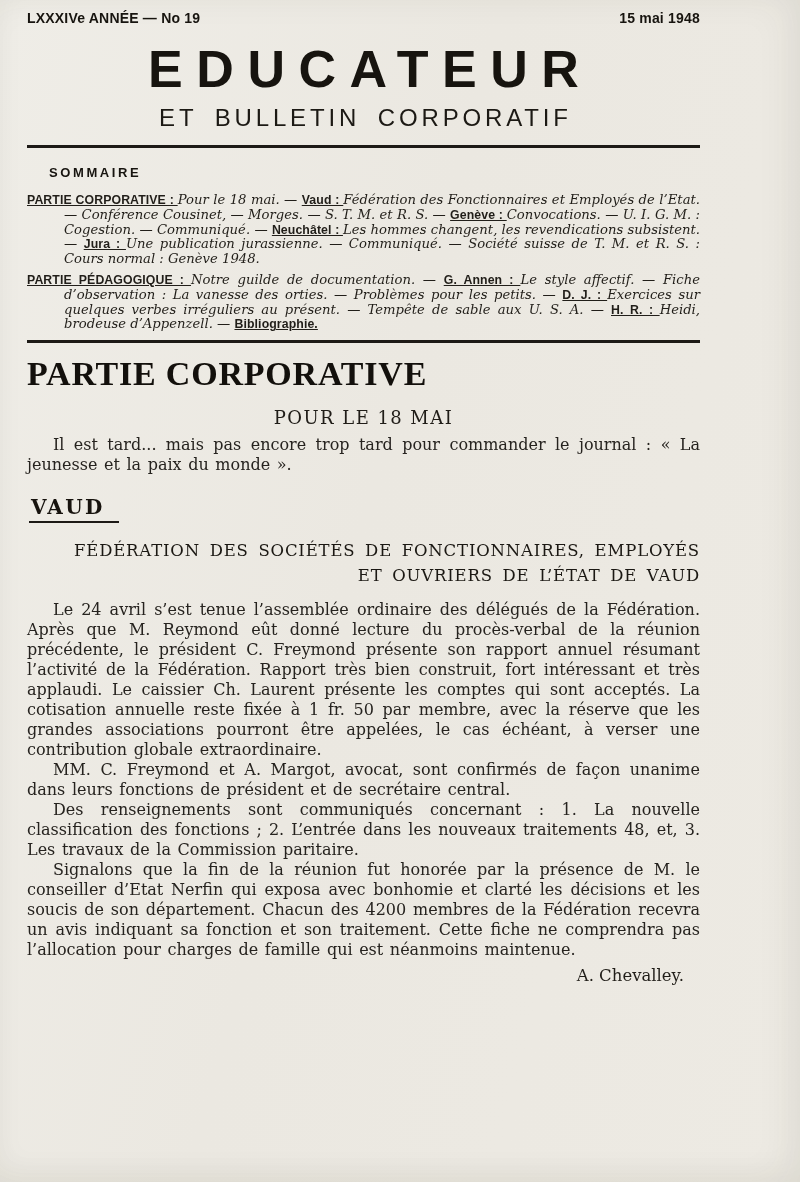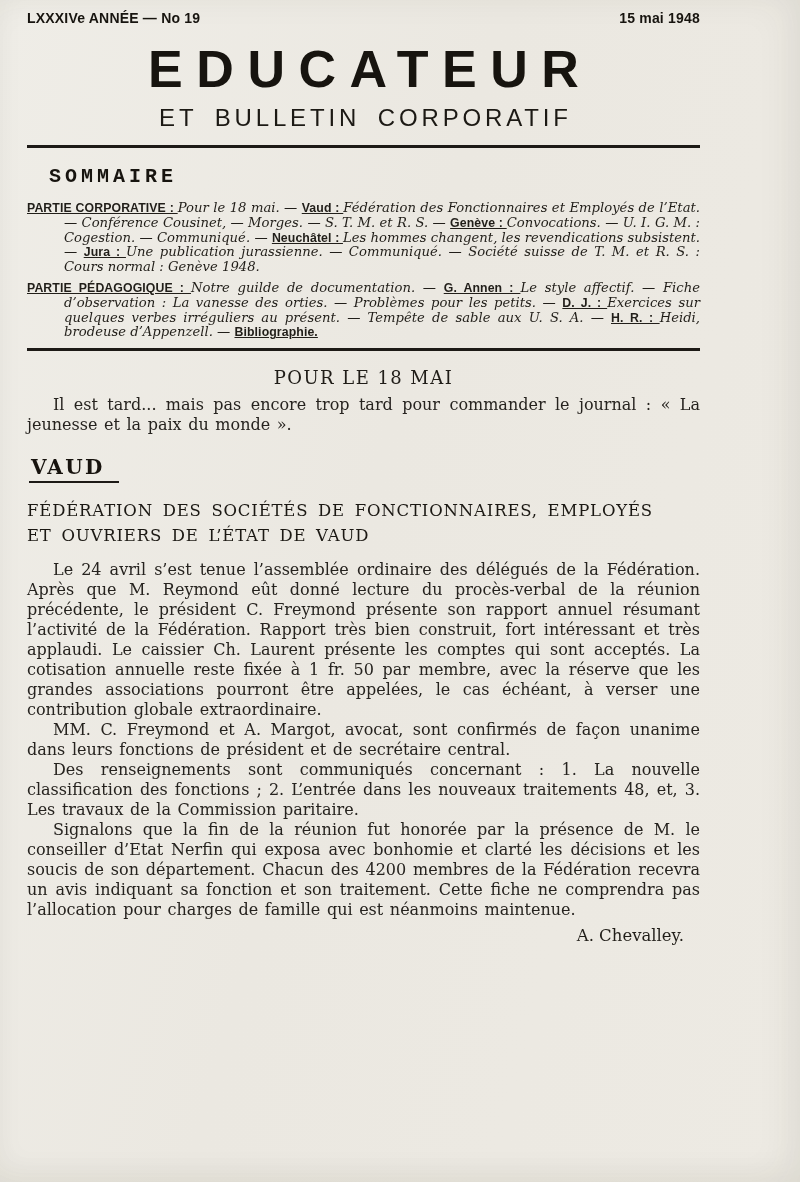--- a/index.html
+++ b/index.html
@@ -30,22 +30,22 @@
   }
   .journal-subtitle{
     font-family:"Liberation Sans", sans-serif;font-weight:normal;
     font-size:24px;line-height:28px;letter-spacing:0.16em;word-spacing:0.30em;
     text-indent:0.16em;margin-top:9px;white-space:nowrap;color:#1c1914;
   }
   .rule{height:3px;background:#1d1a16;border:none;margin:0;}
   .rule-top{margin-top:13px;}
   .rule-bottom{margin-top:8px;}
   .sommaire-heading{
-    font-family:Liberation Mono, monospace;font-weight:bold;
-    font-size:20px;letter-spacing:0.2em;color:var(--ink-strong);
+    font-family:Liberation Sans, sans-serif;font-weight:bold;
+    font-size:13px;letter-spacing:0.2em;color:var(--ink-strong);
     margin:17px 0 13px 22px;
   }
   .sommaire-entry{
     font-size:13.2px;line-height:14.8px;text-align:justify;
     padding-left:37px;text-indent:-37px;margin:0 0 6px 0;color:#211e19;
   }
   .seg-label{
     font-family:"Liberation Sans", sans-serif;font-weight:bold;font-style:normal;
     font-size:12.3px;letter-spacing:0.1px;text-decoration:underline;
   }
@@ -63,21 +63,21 @@
     font-size:16px;line-height:20px;text-align:justify;text-indent:26px;
     margin:0;word-spacing:1.5px;
   }
   .region-heading{
     display:inline-block;font-weight:bold;
     font-size:20px;line-height:22px;letter-spacing:0.12em;
     border-bottom:2.5px solid #1d1a16;padding:0 14px 3px 2px;
     margin:21px 0 0 2px;color:#17130e;
   }
   .federation-title{
-    text-align:left;font-size:16.5px;line-height:25px;letter-spacing:0.05em;
+    text-align:right;font-size:16.5px;line-height:25px;letter-spacing:0.05em;
     word-spacing:0.22em;margin:15px 0 12px 0;color:#1b1813;font-weight:normal;
   }
   .signature{
     text-align:right;font-size:16.5px;
     padding-right:16px;margin-top:6px;color:#211e19;
   }
 </style>
 </head>
 <body>
 
@@ -95,20 +95,21 @@
 
   <div class="rule rule-top"></div>
 
   <div class="sommaire-heading">SOMMAIRE</div>
 
   <p class="sommaire-entry"><span class="seg-label">PARTIE CORPORATIVE : </span><span class="seg-it">Pour le 18 mai. — </span><span class="seg-label">Vaud : </span><span class="seg-it">Fédération des Fonctionnaires et Employés de l’Etat. — Conférence Cousinet, — Morges. — S. T. M. et R. S. — </span><span class="seg-label">Genève : </span><span class="seg-it">Convocations. — U. I. G. M. : Cogestion. — Communiqué. — </span><span class="seg-label">Neuchâtel : </span><span class="seg-it">Les hommes changent, les revendications subsistent. — </span><span class="seg-label">Jura : </span><span class="seg-it">Une publication jurassienne. — Communiqué. — Société suisse de T. M. et R. S. : Cours normal : Genève 1948.</span></p>
   <p class="sommaire-entry"><span class="seg-label">PARTIE PÉDAGOGIQUE : </span><span class="seg-it">Notre guilde de documentation. — </span><span class="seg-label">G. Annen : </span><span class="seg-it">Le style affectif. — Fiche d’observation : La vanesse des orties. — Problèmes pour les petits. — </span><span class="seg-label">D. J. : </span><span class="seg-it">Exercices sur quelques verbes irréguliers au présent. — Tempête de sable aux U. S. A. — </span><span class="seg-label">H. R. : </span><span class="seg-it">Heidi, brodeuse d’Appenzell. — </span><span class="seg-label">Bibliographie.</span></p>
 
   <div class="rule rule-bottom"></div>
 
+  <h1 class="section-title">PARTIE CORPORATIVE</h1>
 
   <h2 class="article-title">POUR LE 18 MAI</h2>
   <p class="para">Il est tard... mais pas encore trop tard pour commander le journal : « La jeunesse et la paix du monde ».</p>
 
   <div>
     <span class="region-heading">VAUD</span>
   </div>
 
   <h3 class="federation-title">
     <span>FÉDÉRATION DES SOCIÉTÉS DE FONCTIONNAIRES, EMPLOYÉS</span><br>

